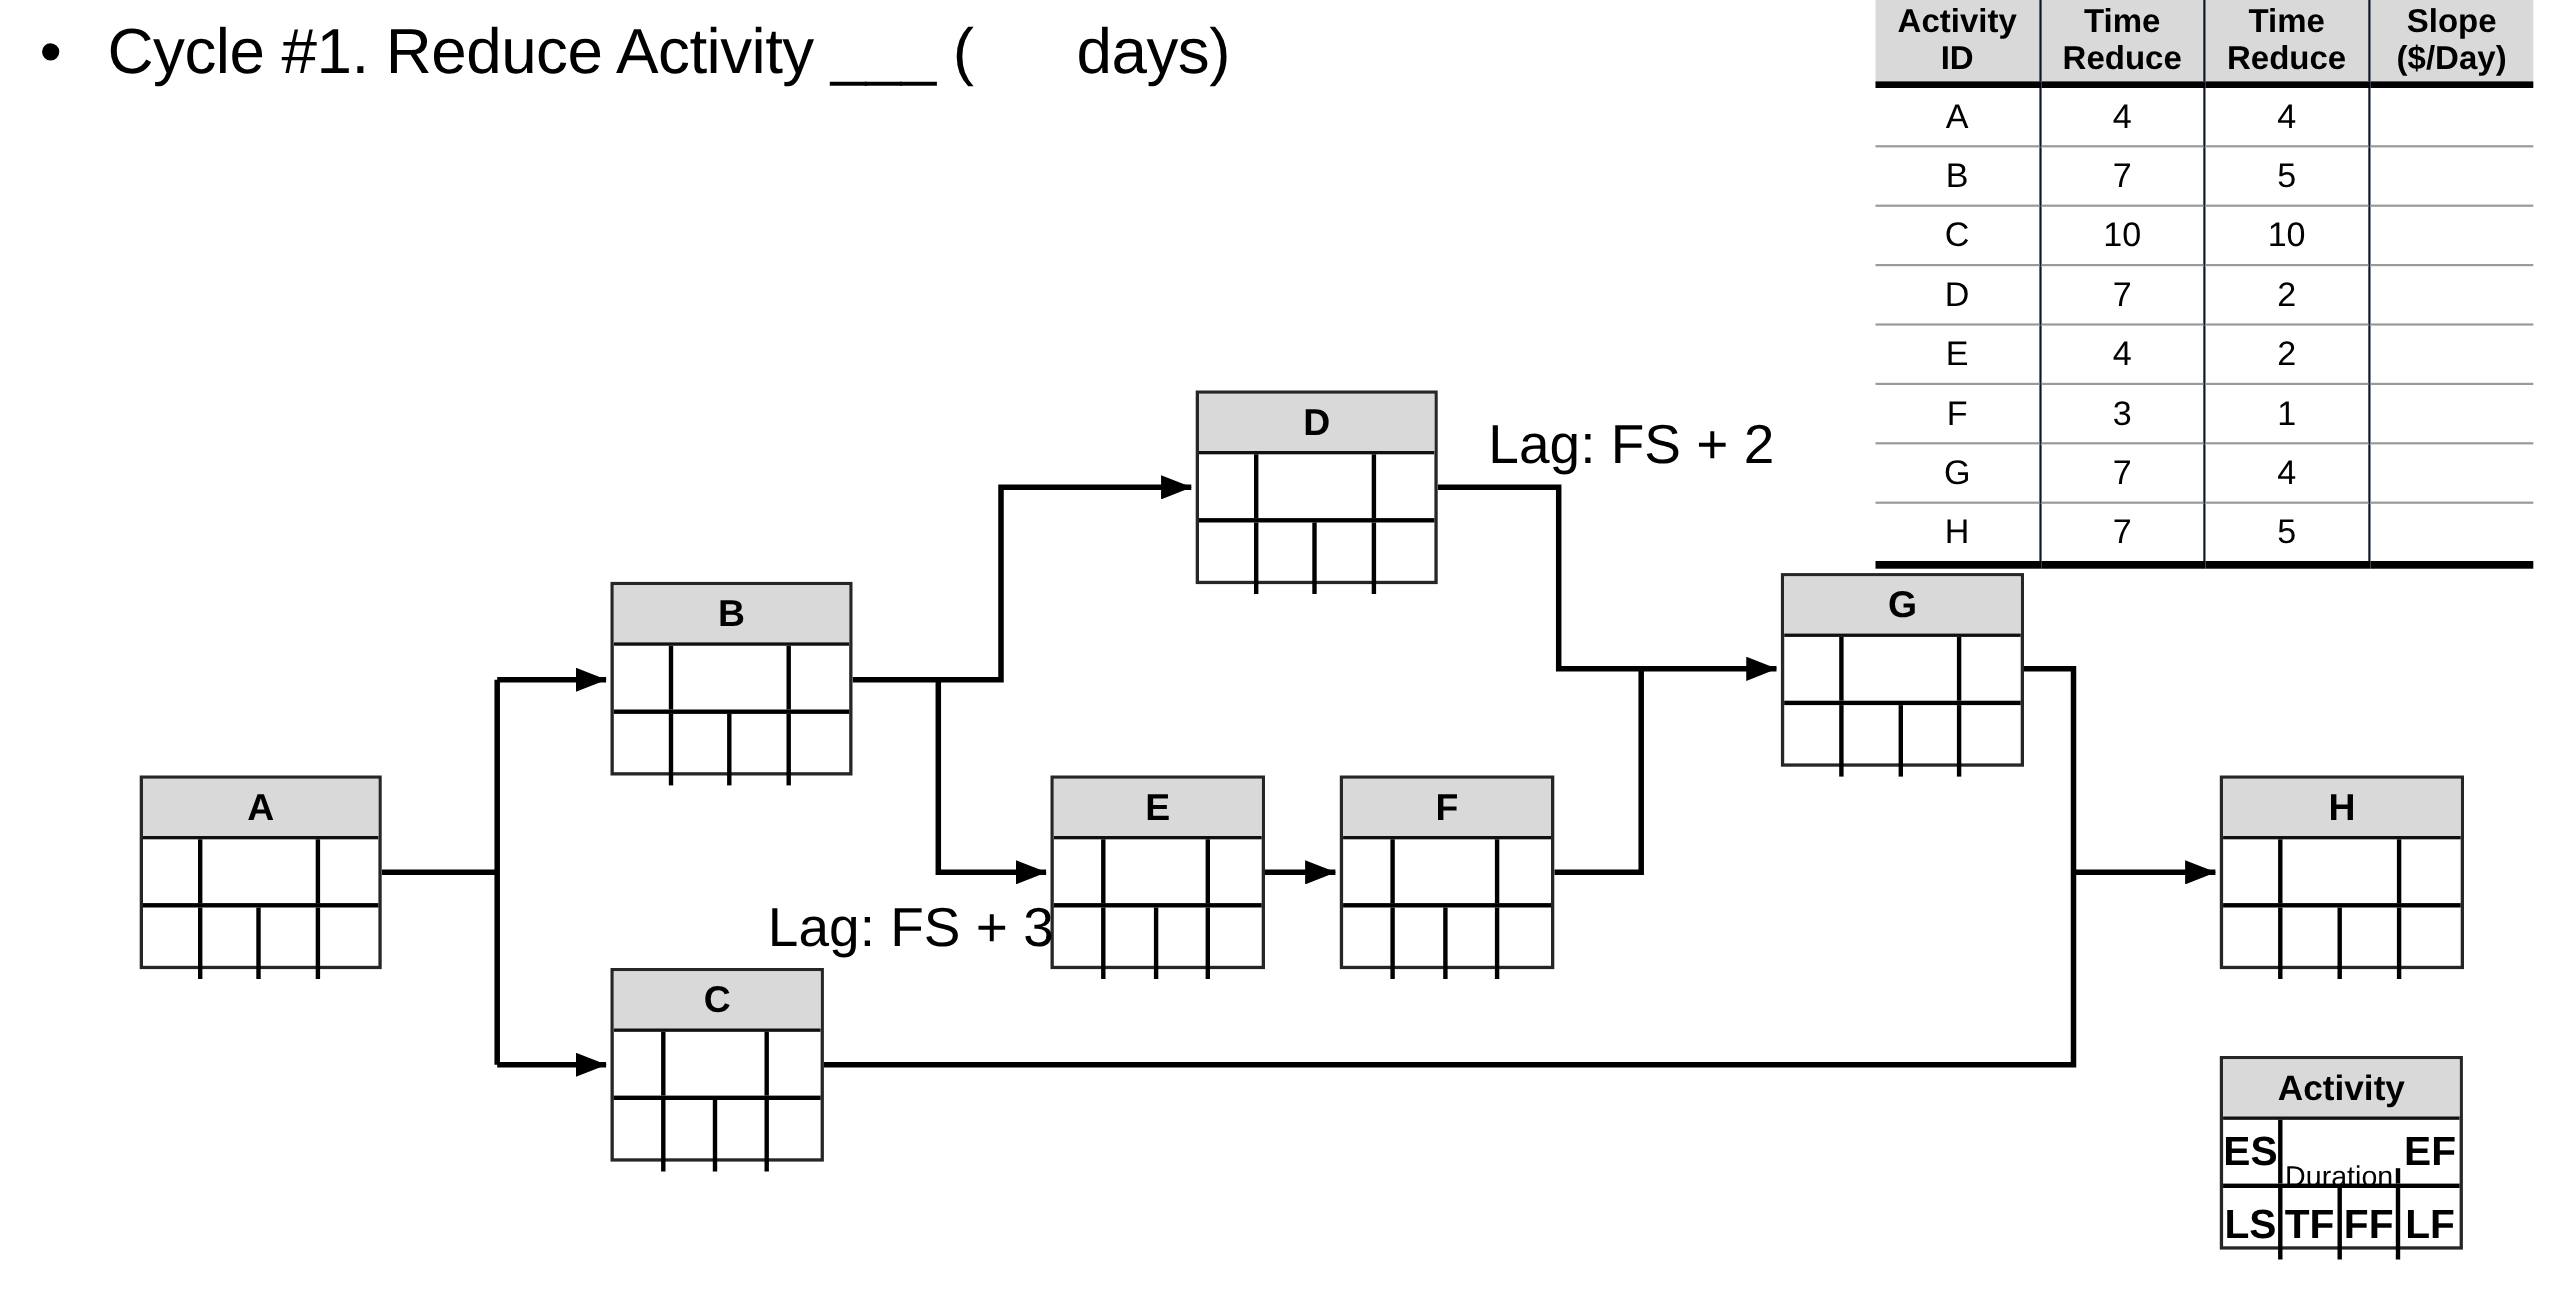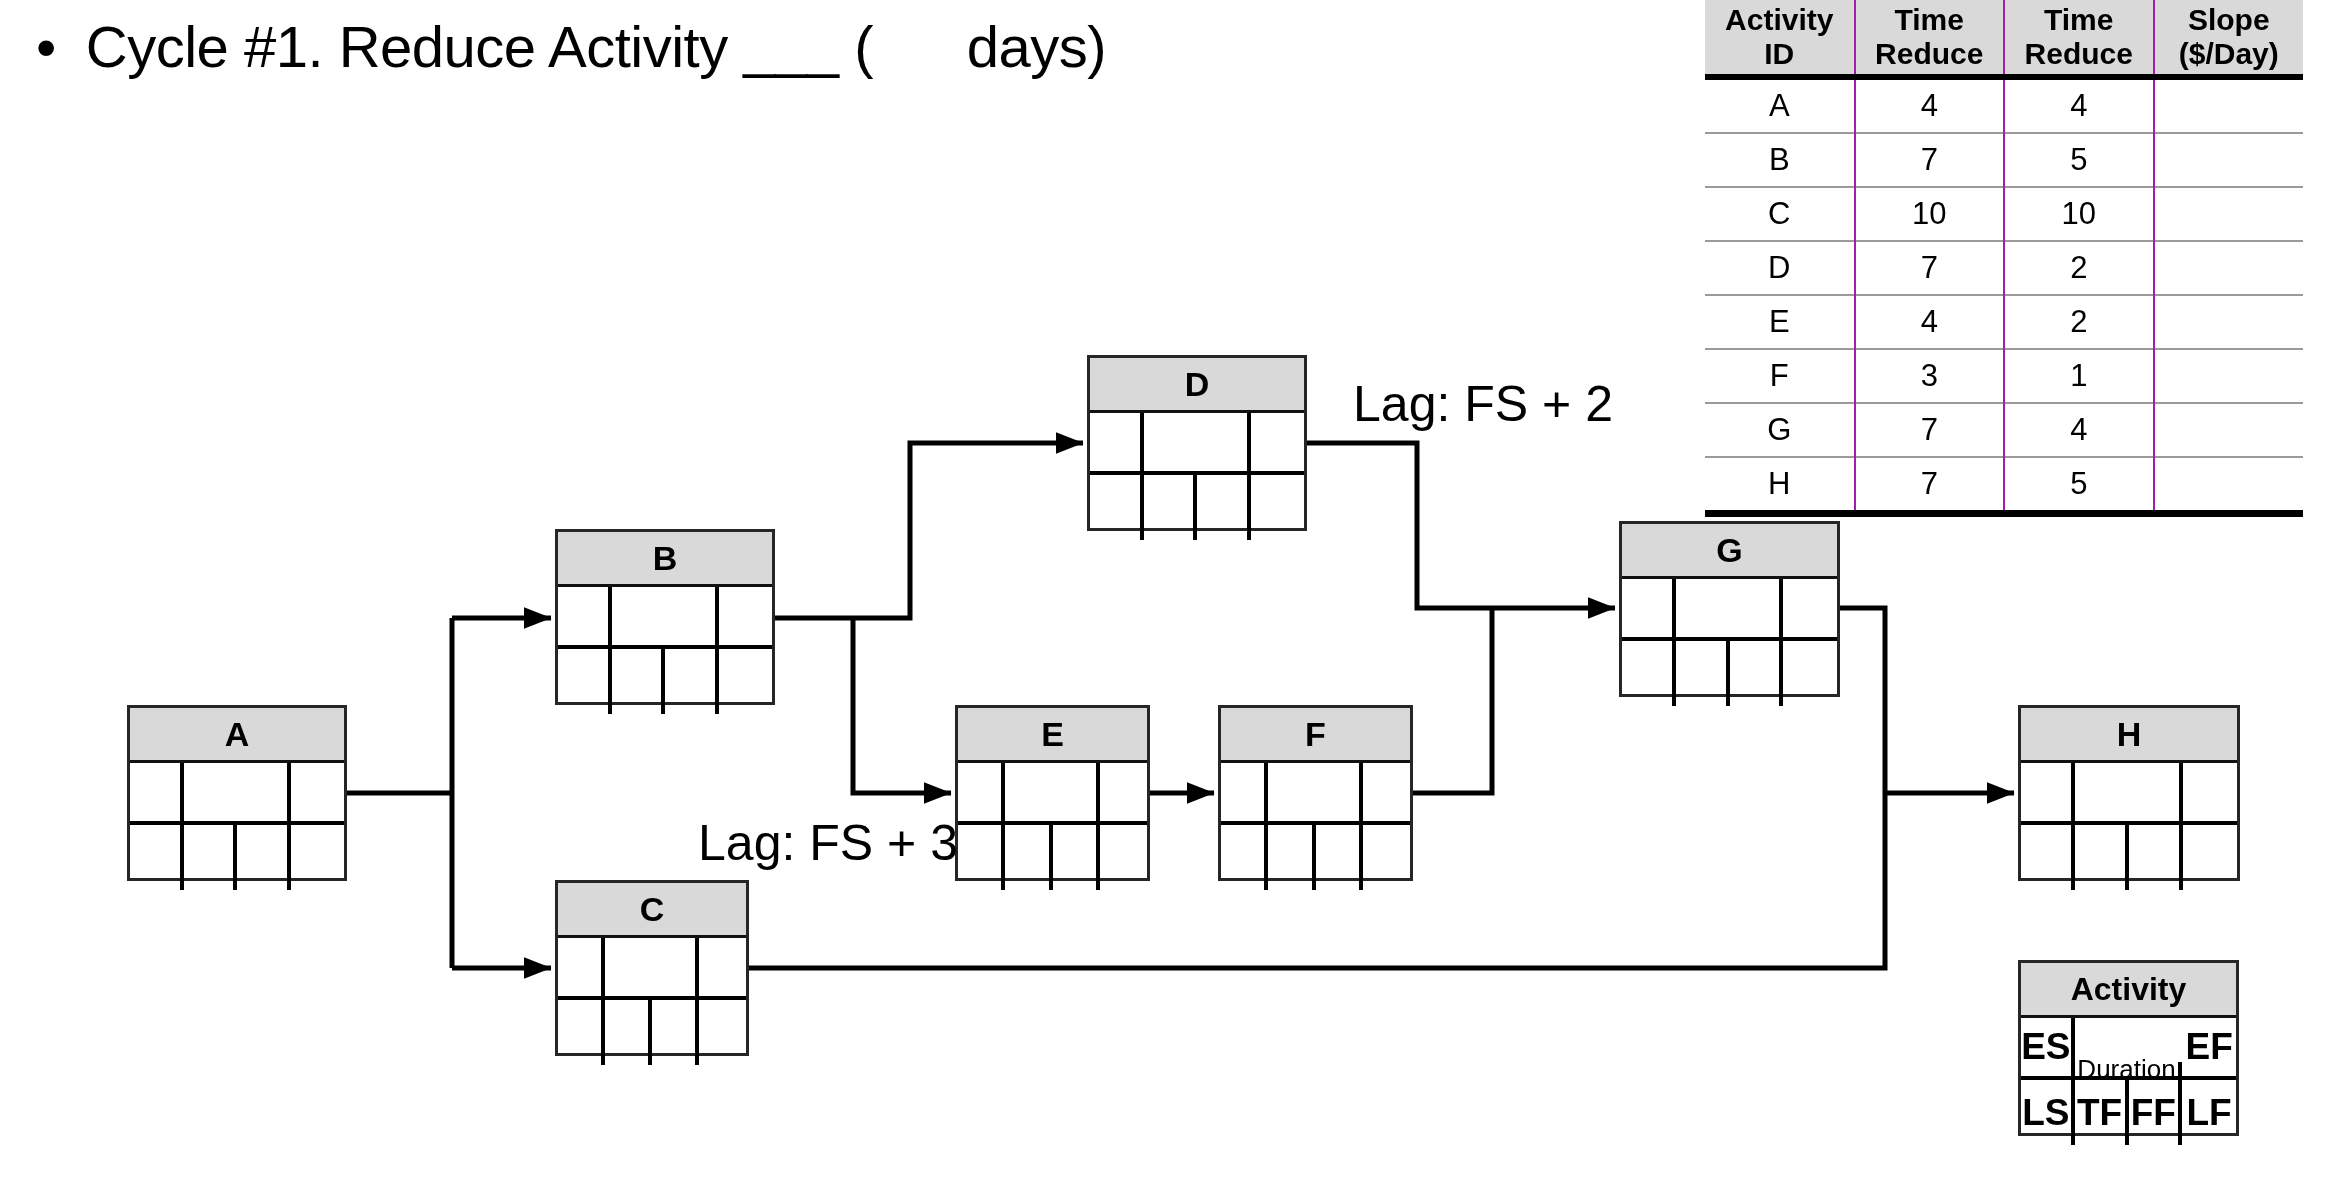--- a/index.html
+++ b/index.html
@@ -3,30 +3,30 @@
 <meta charset="utf-8">
 <style>
   html,body{margin:0;padding:0;background:#fff;}
   body{width:2332px;height:1178px;position:relative;overflow:hidden;
        font-family:"Liberation Sans","DejaVu Sans",sans-serif;color:#000;}
 
   
   .title{position:absolute;left:36px;top:14px;display:flex;align-items:flex-start;
          font-size:58px;letter-spacing:-0.5px;white-space:pre;}
   .title .bullet{font-size:58px;margin-right:30px;line-height:1.15;}
-  .title .txt{line-height:1.15;}
+  .title .txt{line-height:1.15;margin-left:12px;}
 
   
   .crash-table{position:absolute;left:1705px;top:0;width:598px;border-collapse:collapse;
                table-layout:fixed;}
   .crash-table th{background:#d9d9d9;font-weight:bold;font-size:30px;line-height:1.12;
                   height:72px;vertical-align:middle;text-align:center;
                   border-bottom:6px solid #000;}
   .crash-table td{font-size:31px;text-align:center;height:50px;vertical-align:middle;}
-  .crash-table th + th, .crash-table td + td{border-left:2px solid #a21caf;}
+  .crash-table th + th, .crash-table td + td{border-left:2px solid #0f172a;}
   .crash-table tbody tr + tr td{border-top:2px solid #9a9a9a;}
   .crash-table tbody tr:last-child td{border-bottom:7px solid #000;}
 
   
   .node{position:absolute;height:176px;border:3px solid #262626;background:#fff;
         box-sizing:border-box;}
   .node-hdr{height:55px;background:#d9d9d9;border-bottom:3px solid #111;
             display:flex;align-items:center;justify-content:center;
             font-weight:bold;font-size:34px;box-sizing:border-box;}
   .node-row{display:flex;}

